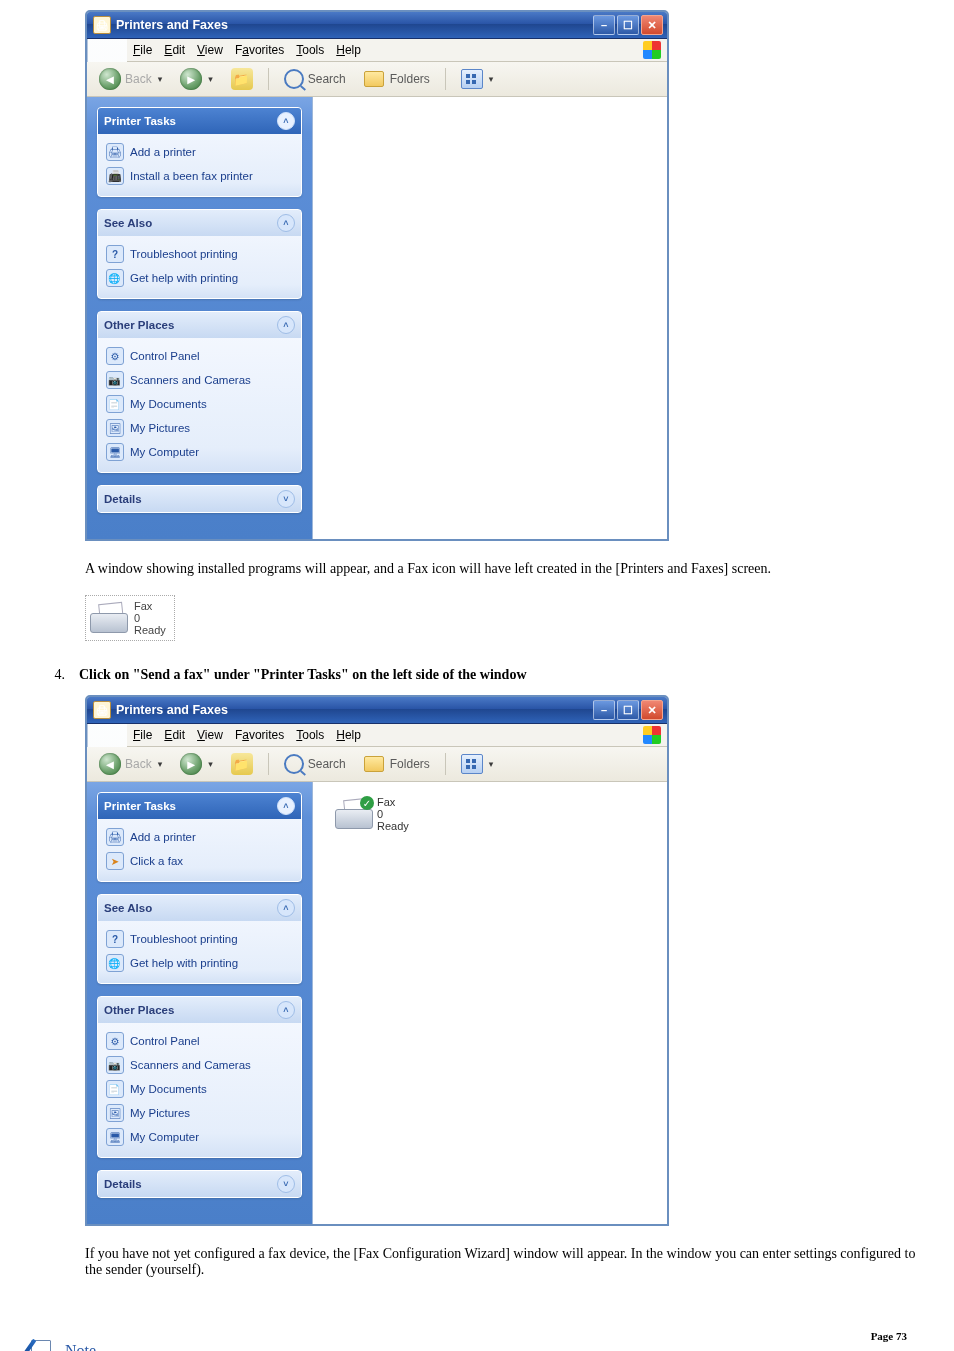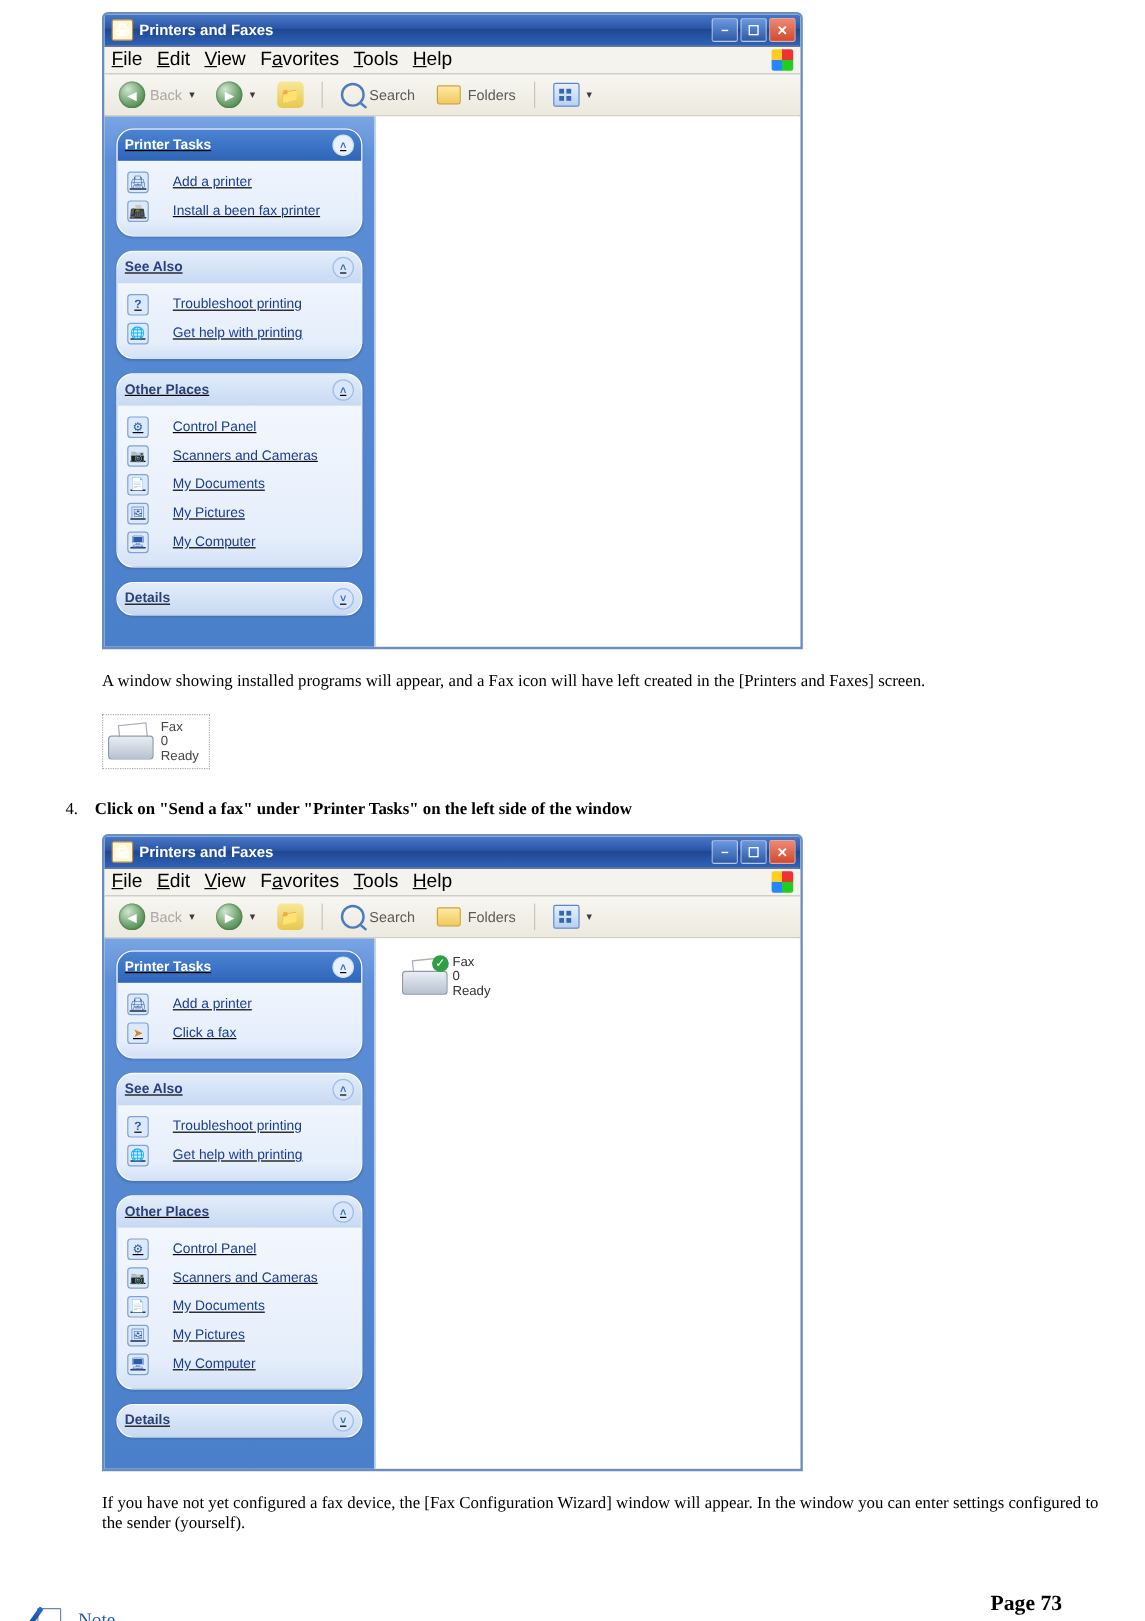--- a/index.html
+++ b/index.html
@@ -44,23 +44,24 @@
     color:#fff; font-size:11px; font-weight:bold;
     display:flex; align-items:center; justify-content:center;
     cursor:pointer;
   }
   .win-btn.close { background: linear-gradient(#f08773,#d24a2d); border-color:#f3a58e; }
   .menubar {
     background:#f4f3ee;
     border-bottom:1px solid #c9c6b9;
     padding:2px 6px;
     display:flex; gap:12px;
-    font-size:16px;
+    font-size:12px;
     align-items:center;
     position:relative;
+    margin-left:40px;
   }
   .menubar .mi { cursor:default; }
   .menubar .mi u { text-decoration: underline; }
   .menubar .logo {
     margin-left:auto;
     width:18px; height:18px;
     background: conic-gradient(#e33 0 90deg,#2c2 90deg 180deg,#28f 180deg 270deg,#fc2 270deg 360deg);
     border-radius:2px;
   }
   .toolbar {
@@ -104,25 +105,24 @@
   .sidepanel {
     width:205px;
     background: linear-gradient(#7aa5e4 0%, #5d8fd8 8%, #4a7fc9 100%);
     padding:10px 10px 14px 10px;
     font-size:11.5px;
   }
   .main-area { flex:1; background:#fff; border-left:1px solid #9db7da; padding:10px 16px; }
   .task-group {
     background: linear-gradient(#f6f9ff, #e5eefb 85%, #d4e2f6);
     border:1px solid #fff;
-    border-radius:14px;
+    border-radius:4px;
     margin-bottom:12px;
     overflow:hidden;
     box-shadow:0 1px 2px rgba(0,0,0,.15);
-    text-decoration:underline;
   }
   .tg-header {
     display:flex; align-items:center; justify-content:space-between;
     padding:4px 6px;
     font-weight:bold;
   }
   .tg-header.primary {
     background: linear-gradient(#4d83d2, #2f65b8);
     color:#fff;
   }
@@ -132,21 +132,21 @@
   }
   .collapse-ico {
     width:16px;height:16px;border-radius:50%;
     background:#d7e6fb;border:1px solid #9fbde6;
     display:flex;align-items:center;justify-content:center;
     color:#3b6bb3;font-size:9px;
   }
   .tg-header.primary .collapse-ico{background:#e8f1ff;border-color:#cfe1fb;}
   .task-list { padding:6px 4px 8px 6px; }
   .task-item {
-    display:flex; align-items:center; gap:20px;
+    display:flex; align-items:center; gap:6px;
     color:#1a3e8c; padding:3px 2px;
     cursor:pointer;
   }
   .li-ico{width:16px;height:16px;border-radius:3px;background:#dce9fb;border:1px solid #7fa2d4;display:inline-flex;align-items:center;justify-content:center;font-size:10px;color:#2a5aa8;}
   .li-ico.addp:before{content:"🖨";font-size:11px;}
   .li-ico.fax:before{content:"📠";font-size:11px;}
   .li-ico.help:before{content:"?";font-weight:bold;}
   .li-ico.cp:before{content:"⚙";}
   .li-ico.scan:before{content:"📷";font-size:10px;}
   .li-ico.docs:before{content:"📄";font-size:10px;}
@@ -195,22 +195,22 @@
     display:flex; align-items:center; gap:12px;
     margin-top:30px;
   }
   .note-ico{
     width:28px;height:26px;position:relative;
   }
   .note-ico .pg{position:absolute;width:18px;height:22px;background:#fff;border:1px solid #6a87b0;left:6px;top:2px;border-radius:1px;}
   .note-ico .pen{position:absolute;width:4px;height:20px;background:linear-gradient(#2b6ec2,#104696);left:2px;top:0;transform:rotate(35deg);border-radius:1px;}
   .note-text{color:#2b5aa7;font-size:16px;font-family:"Times New Roman",serif;}
   .page-num{
-    position:absolute; right:44px; font-family:"Times New Roman",serif;
-    font-size:18px; font-weight:bold;
+    position:absolute; right:22px; font-family:"Times New Roman",serif;
+    font-size:11px; font-weight:bold;
   }
   .foot{position:relative;display:flex;align-items:center;margin-top:30px;}
   .indented-block{margin-left:60px;}
 </style>
 </head>
 <body>
 
 <div class="win-frame indented-block">
   <div class="titlebar">
     <span class="title-icon">🖨</span>

